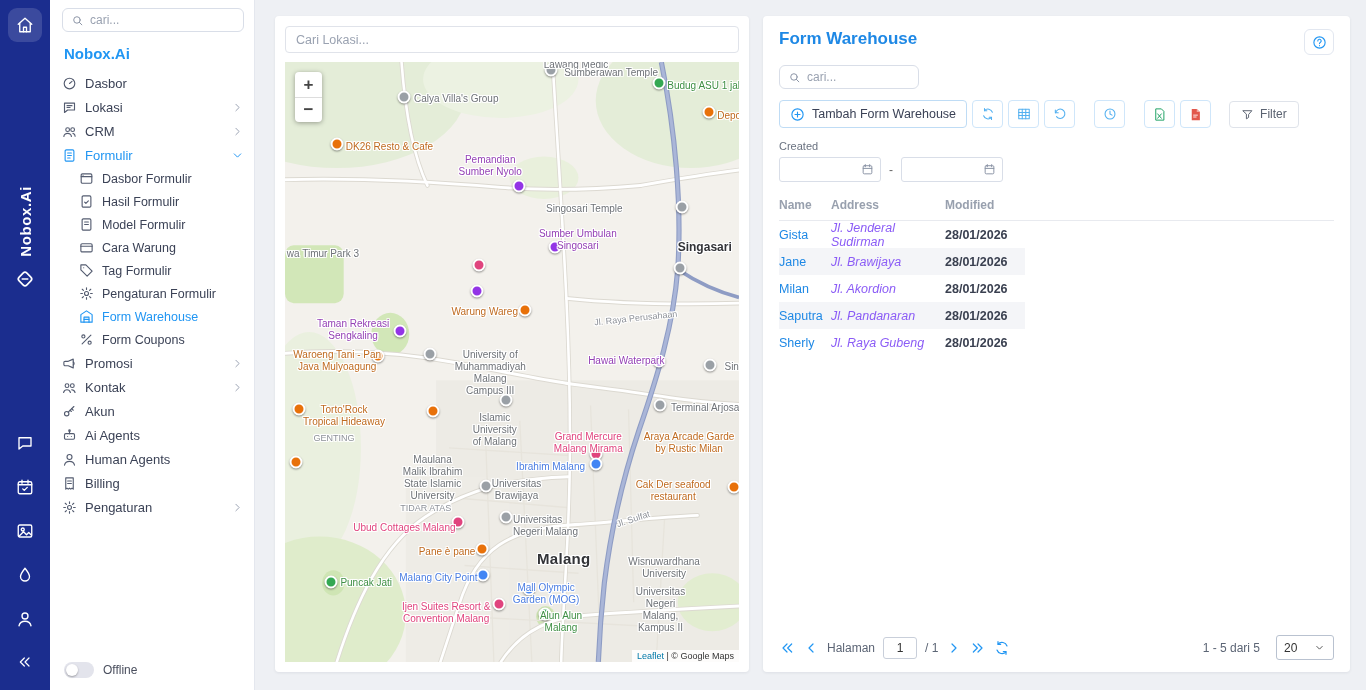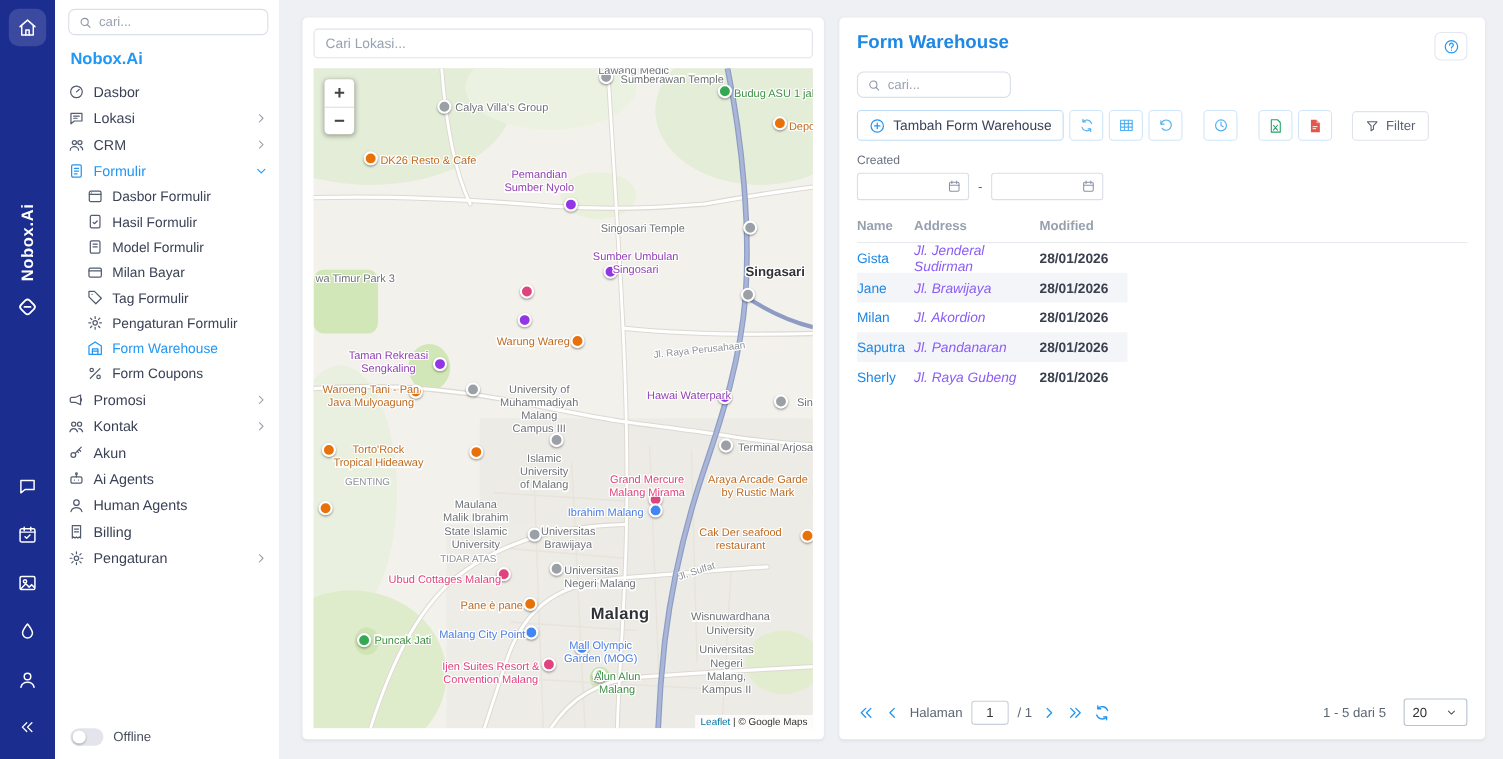--- a/index.html
+++ b/index.html
@@ -256,21 +256,21 @@
             </span>
             <span class="lbl">Model Formulir</span>
           </div>
           <div class="mi">
             <span class="ic">
               <svg viewBox="0 0 24 24" width="100%" height="100%" fill="none" stroke="currentColor" stroke-width="1.8" stroke-linecap="round" stroke-linejoin="round">
                 <rect x="3" y="6" width="18" height="13" rx="2"></rect>
                 <path d="M3 10h18"></path>
               </svg>
             </span>
-            <span class="lbl">Milan Bayar</span>
+            <span class="lbl">Cara Warung</span>
           </div>
           <div class="mi">
             <span class="ic">
               <svg viewBox="0 0 24 24" width="100%" height="100%" fill="none" stroke="currentColor" stroke-width="1.8" stroke-linecap="round" stroke-linejoin="round">
                 <path d="M3 3h8l10 10-8 8L3 11z"></path>
                 <path d="M7.5 7.5h.01"></path>
               </svg>
             </span>
             <span class="lbl">Tag Formulir</span>
           </div>
@@ -492,21 +492,21 @@
             <div class="map-label k-gray" style="left: 85%; top: 56.6%;">Terminal Arjosari</div>
             <div class="map-label k-orange ctr" style="left: 13%; top: 57%;">Torto'Rock
 Tropical Hideaway</div>
             <div class="map-label k-road" style="left: 6.3%; top: 61.8%;">GENTING</div>
             <div class="map-label k-gray ctr" style="left: 46.2%; top: 58.3%;">Islamic
 University
 of Malang</div>
             <div class="map-label k-pink ctr" style="left: 66.8%; top: 61.5%;">Grand Mercure
 Malang Mirama</div>
             <div class="map-label k-orange ctr" style="left: 89%; top: 61.5%;">Araya Arcade Garde
-by Rustic Mark</div>
+by Rustic Milan</div>
             <div class="map-label k-gray ctr" style="left: 32.5%; top: 65.4%;">Maulana
 Malik Ibrahim
 State Islamic
 University</div>
             <div class="map-label k-blue ctr" style="left: 58.5%; top: 66.5%;">Ibrahim Malang</div>
             <div class="map-label k-gray ctr" style="left: 51%; top: 69.3%;">Universitas
 Brawijaya</div>
             <div class="map-label k-orange ctr" style="left: 85.5%; top: 69.5%;">Cak Der seafood
 restaurant</div>
             <div class="map-label k-road ctr" style="left: 31%; top: 73.5%;">TIDAR ATAS</div>

